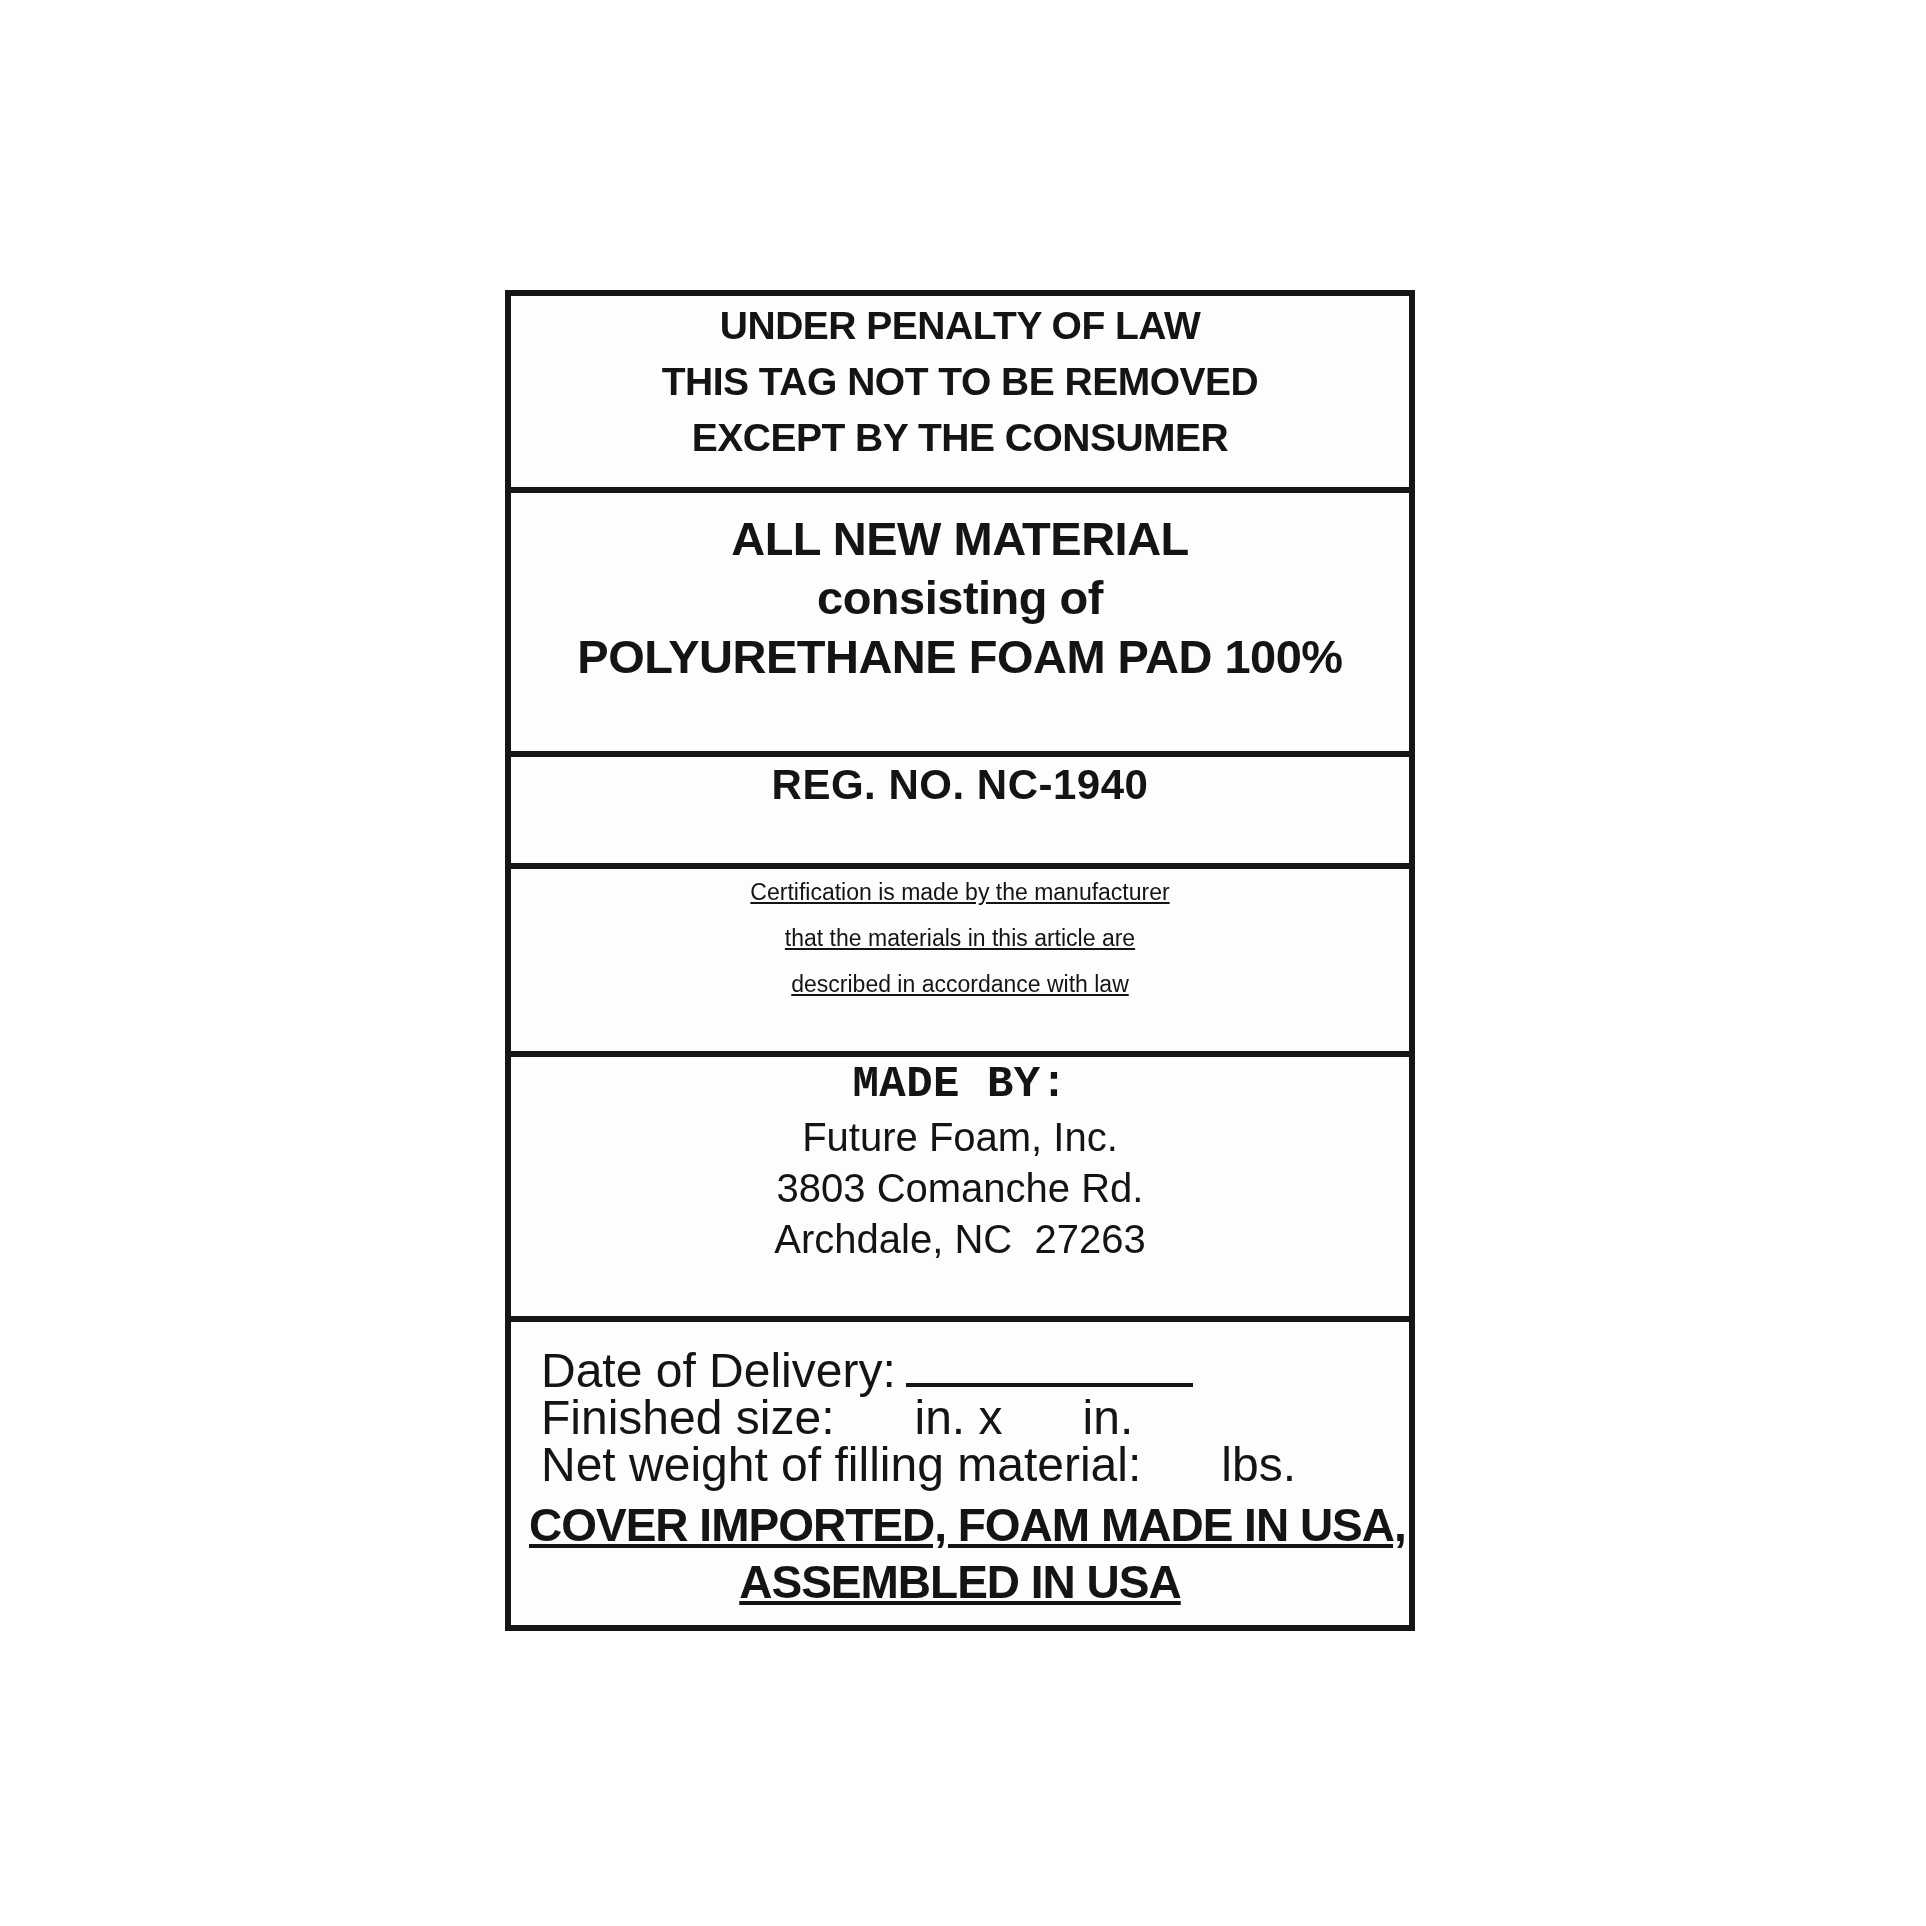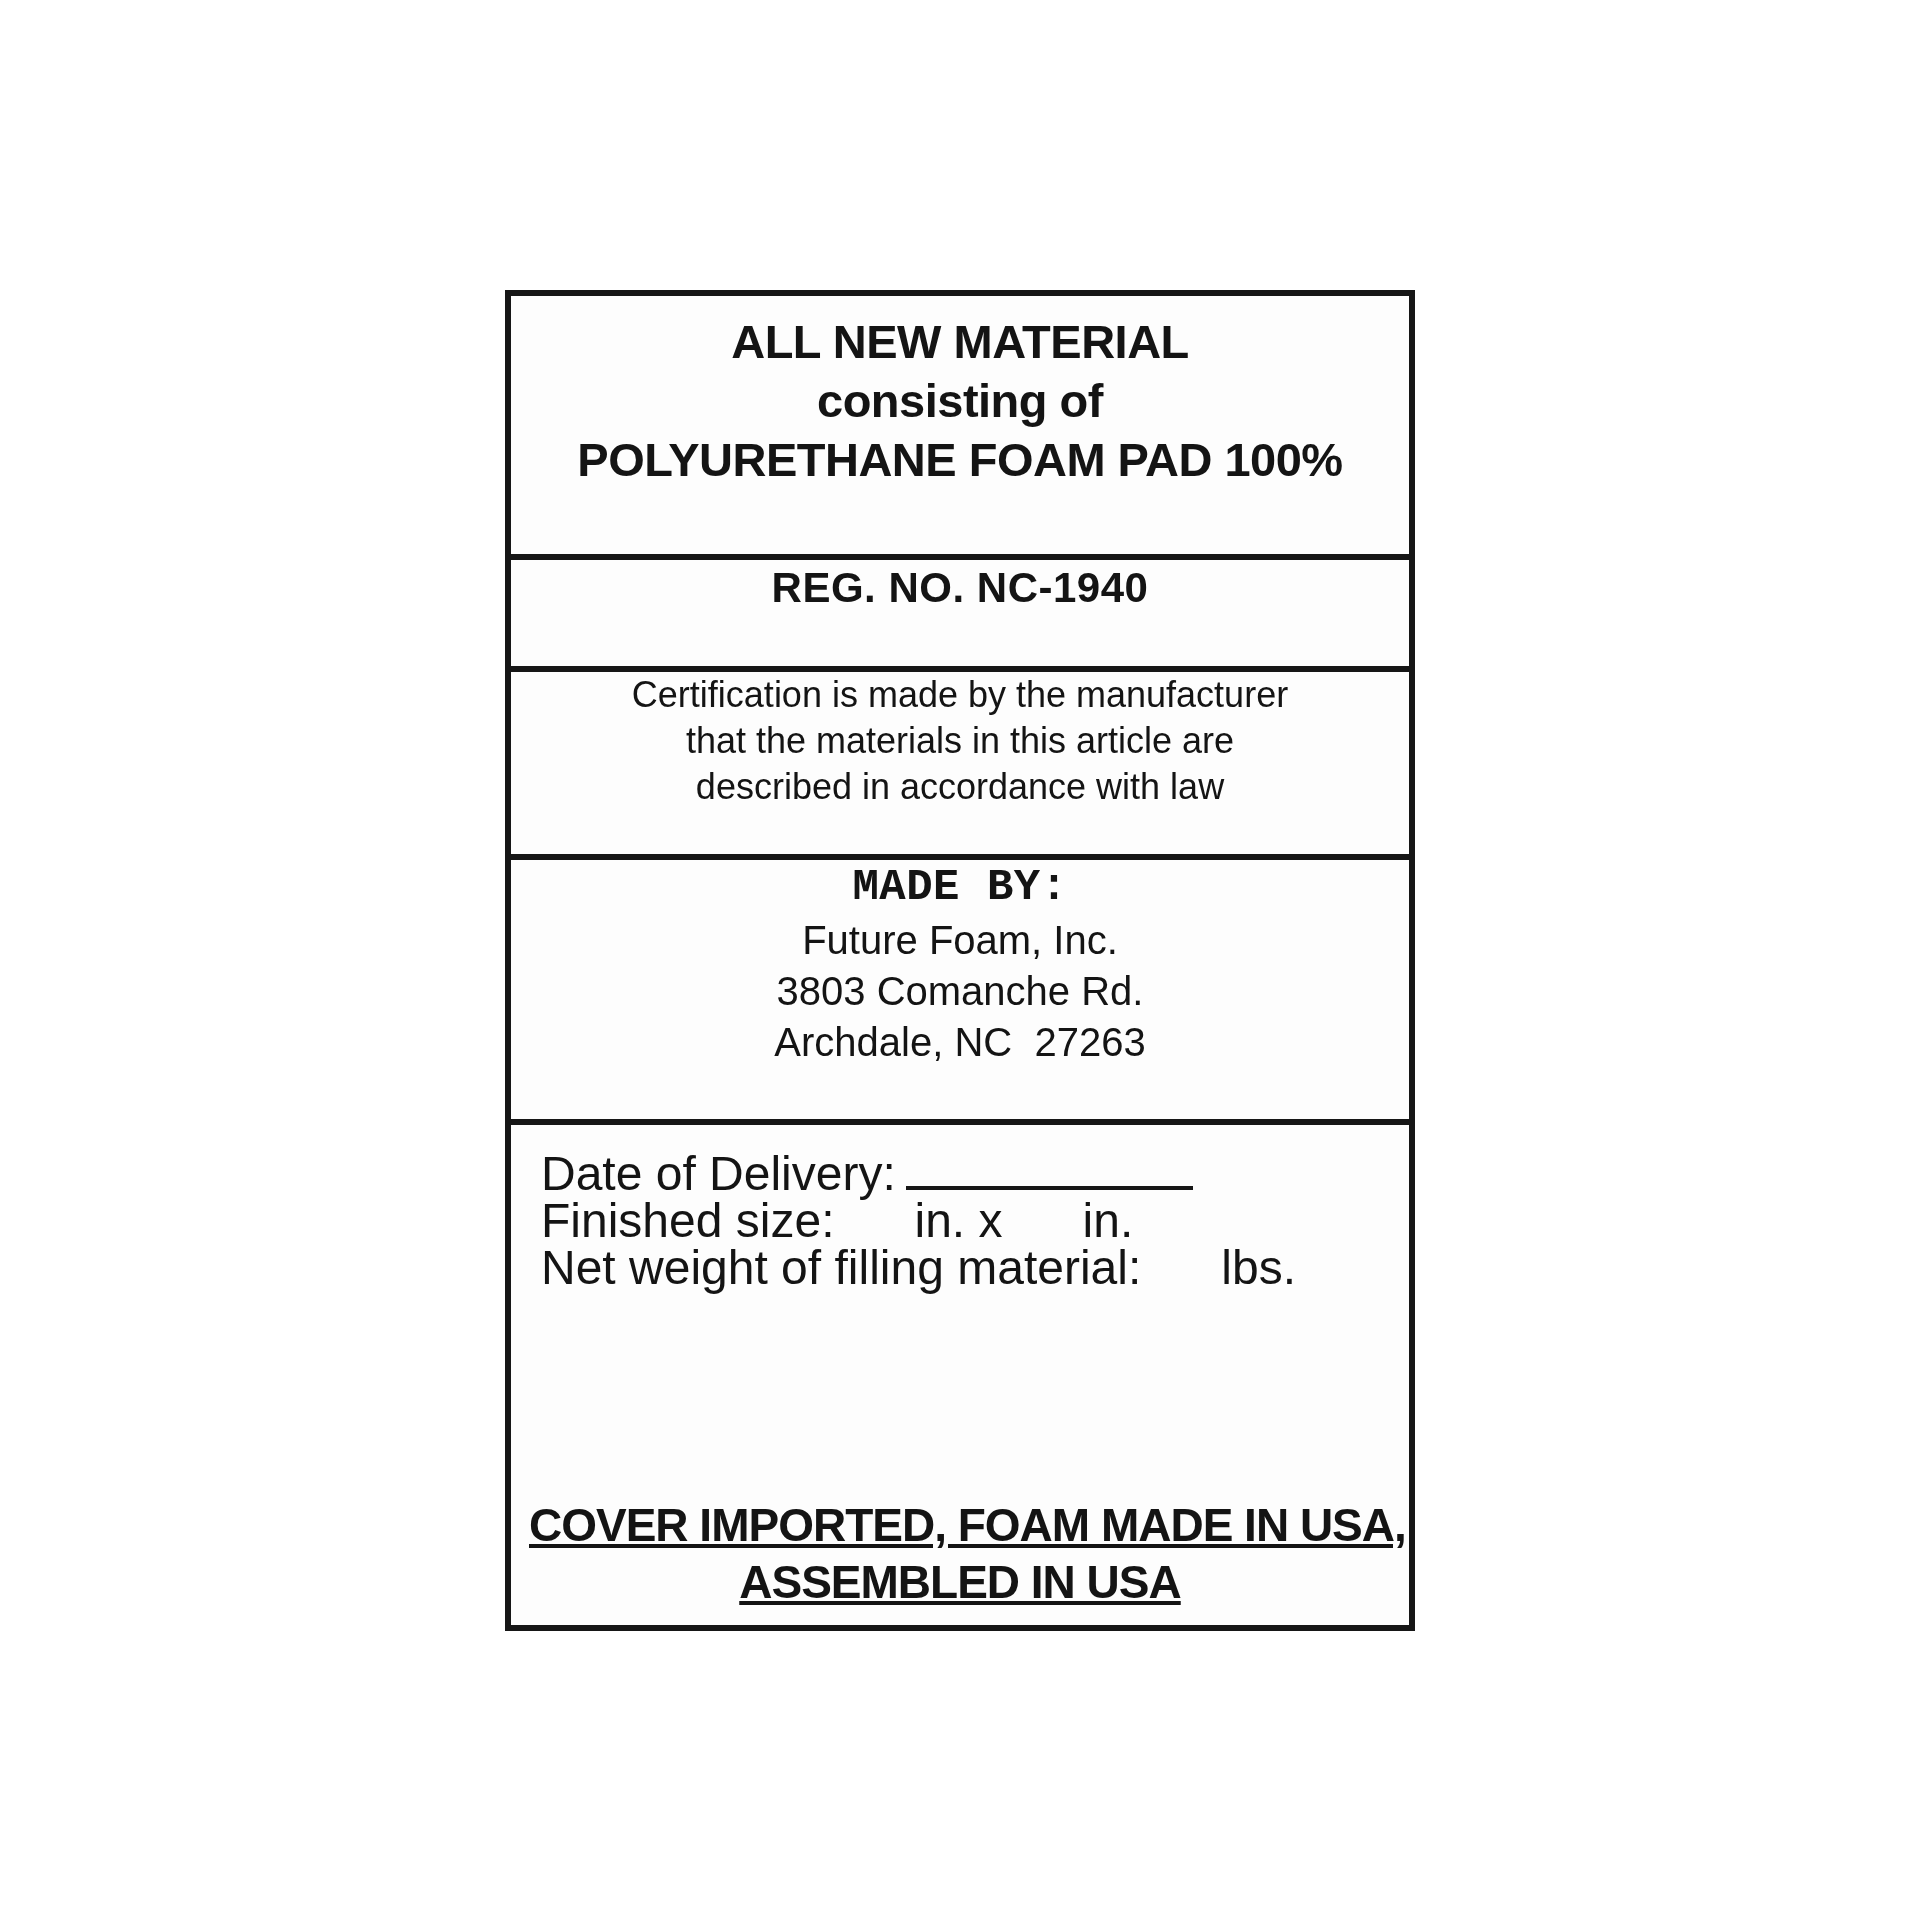--- a/index.html
+++ b/index.html
@@ -69,23 +69,24 @@
     font-weight: bold;
     font-size: 42px;
     line-height: 44px;
     letter-spacing: 0.5px;
     white-space: nowrap;
   }
 
   
   .sec-cert { height: 188px; }
   .sec-cert .ln {
-    font-size: 36px;
+    font-size: 23px;
     line-height: 46px;
     white-space: nowrap;
+    text-decoration: underline;
   }
 
   
   .sec-madeby { height: 265px; }
   .sec-madeby .heading {
     font-weight: bold;
     font-size: 44px;
     line-height: 55px;
     letter-spacing: 0.5px;
     white-space: nowrap;
@@ -129,20 +130,25 @@
     white-space: nowrap;
     text-decoration: underline;
   }
 </style>
 </head>
 <body>
 
 <div class="page">
   <div class="law-tag">
 
+    <div class="sec sec-penalty">
+      <div class="ln">UNDER PENALTY OF LAW</div>
+      <div class="ln">THIS TAG NOT TO BE REMOVED</div>
+      <div class="ln">EXCEPT BY THE CONSUMER</div>
+    </div>
 
     <div class="sec sec-material">
       <div class="ln">ALL NEW MATERIAL</div>
       <div class="ln">consisting of</div>
       <div class="ln">POLYURETHANE FOAM PAD 100%</div>
     </div>
 
     <div class="sec sec-reg">
       <div class="ln">REG. NO. NC-1940</div>
     </div>

